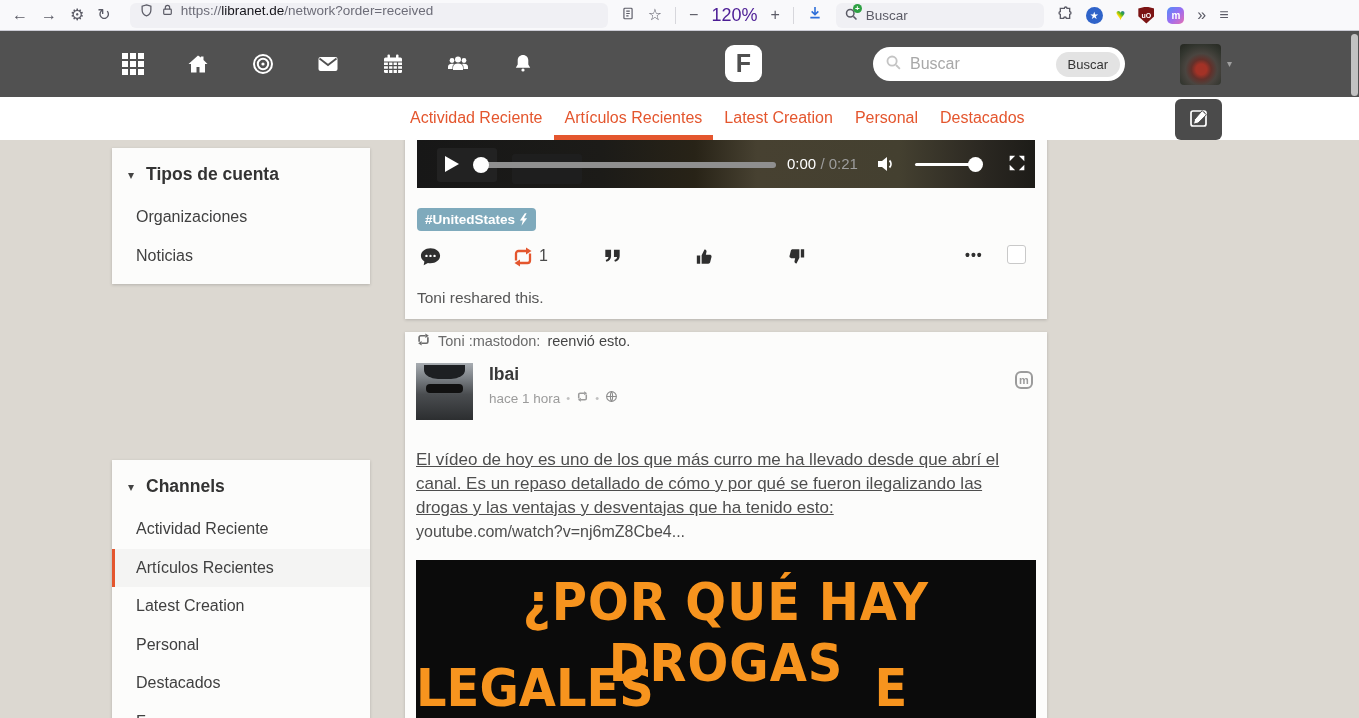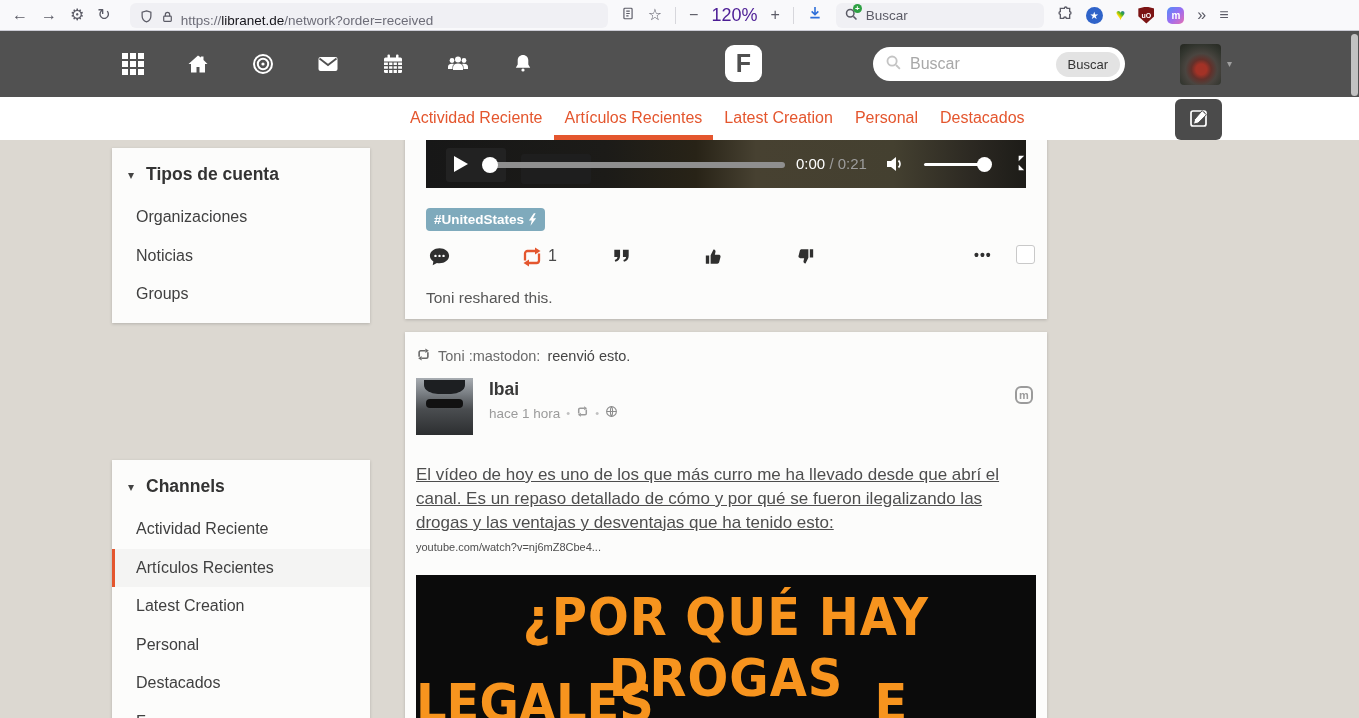--- a/index.html
+++ b/index.html
@@ -6,21 +6,21 @@
   html,body { width:1359px; height:718px; overflow:hidden; }
   body { font-family:"Liberation Sans","DejaVu Sans",sans-serif; background:#dcd8d1; }
   .screen { position:relative; width:1359px; height:718px; overflow:hidden; }
 
   
   .browser-bar { position:absolute; top:0; left:0; right:0; height:31px; background:#f9f9fb;
     border-bottom:1px solid #ccccd5; display:flex; align-items:center; padding:0 12px; gap:13px;
     color:#5b5b66; z-index:20; }
   .tb-ic { font-size:16px; line-height:1; color:#5b5b66; cursor:default; }
   .url-bar { width:478px; height:25px; background:#f0f0f4; border-radius:6px; display:flex;
-    align-items:flex-end; padding:0 9px; gap:7px; margin-left:6px; }
+    align-items:flex-start; padding:0 9px; gap:7px; margin-left:6px; }
   .url-text { font-size:13.5px; color:#6d6d78; white-space:nowrap; overflow:hidden; }
   .url-text .dom { color:#15141a; }
   .tb-divider { width:1px; height:17px; background:#d7d7dc; }
   .zoom-val { font-size:18px; color:#4c1d95; }
   .toolbar-search { width:208px; height:25px; background:#f0f0f4; border-radius:6px; display:flex;
     align-items:center; padding:0 8px; gap:6px; }
   .toolbar-search input { border:0; background:transparent; outline:none; font-size:13.5px;
     color:#15141a; width:140px; font-family:inherit; }
   .toolbar-search input::placeholder { color:#5b5b66; }
   .mag-wrap { position:relative; width:16px; height:16px; }
@@ -78,21 +78,21 @@
   #side2 { top:320px; height:600px; padding-bottom:9px; }
   .side-header { padding:16px 16px 13px; display:flex; align-items:center; gap:12px; cursor:pointer; }
   .side-caret { font-size:12px; color:#444; }
   .side-title { font-size:17.5px; font-weight:bold; color:#333; }
   .side-item { height:38.5px; display:flex; align-items:center; padding-left:21px; font-size:16px;
     color:#404040; border-left:3px solid transparent; cursor:pointer; }
   .side-item.active { background:#f4f4f3; border-left-color:#e4562e; }
 
   .main-card { position:absolute; left:405px; width:642px; background:#fcfcfb;
     box-shadow:0 1px 3px rgba(0,0,0,.18); }
-  #postA { top:-20px; padding:0 21px 12px; }
+  #postA { top:-20px; padding:0 12px 12px; }
   #postB { top:192px; height:480px; padding:0 11px; }
 
   
   .video { height:68px; position:relative; overflow:hidden; background:
     linear-gradient(90deg,#171717 0%,#1c1b18 30%,#282317 45%,#474131 55%,#444030 78%,#2a2721 92%,#1d1c18 100%); }
   .seat { position:absolute; background:#222; border-radius:3px; }
   .controls { position:absolute; left:0; right:0; bottom:7px; height:34px; }
   .ctl-play { position:absolute; left:22px; top:5px; cursor:pointer; }
   .progress { position:absolute; left:62px; top:15px; width:297px; height:6px; background:#8f8f8f;
     border-radius:3px; cursor:pointer; }
@@ -113,39 +113,39 @@
 
   .actions { margin-top:14px; position:relative; height:26px; }
   .act { position:absolute; top:0; cursor:pointer; }
   .act-count { position:absolute; left:122px; top:2px; font-size:16px; color:#4a4a4a; }
   .act-more { position:absolute; left:548px; top:2px; font-size:14px; font-weight:bold; letter-spacing:1px;
     color:#2f2f2f; cursor:pointer; }
   .chk { position:absolute; left:590px; top:0; width:19px; height:19px; border:1px solid #c9c9c9;
     border-radius:3px; background:#fff; cursor:pointer; }
   .reshared-note { margin-top:18px; font-size:15.5px; color:#565656; }
 
-  .reshare-line { padding-top:15px; font-size:14.5px; color:#6a6a6a; display:flex; align-items:center; gap:7px; }
+  .reshare-line { font-size:14.5px; color:#6a6a6a; display:flex; align-items:center; gap:7px; }
   .reshare-action { color:#454545; cursor:pointer; }
   .author-row { margin-top:13px; position:relative; height:58px; }
   .avatar2 { position:absolute; left:0; top:0; width:57px; height:57px; overflow:hidden; cursor:pointer;
     background:linear-gradient(180deg,#a8adb2 0%,#787d82 28%,#4a4d50 55%,#2c2e30 100%); }
   .avatar2::before { content:""; position:absolute; left:10px; top:21px; width:37px; height:9px;
     background:#111; border-radius:4px; }
   .avatar2::after { content:""; position:absolute; left:8px; top:2px; width:41px; height:14px;
     background:#1d1f22; border-radius:0 0 14px 14px / 0 0 9px 9px; }
   .author-name { position:absolute; left:73px; top:1px; font-size:17.5px; font-weight:bold; color:#393939; cursor:pointer; }
   .author-meta { position:absolute; left:73px; top:27px; font-size:13.5px; color:#9b9b9b; display:flex;
     align-items:center; gap:6px; }
   .meta-dot { color:#c0c0c0; font-size:11px; }
   .mastodon-badge { position:absolute; right:3px; top:8px; width:18px; height:18px; border:2px solid #9b9b9b;
     border-radius:6px; color:#9b9b9b; font-size:11px; font-weight:bold; display:flex; align-items:center;
     justify-content:center; cursor:pointer; }
 
   .post-body { margin-top:27px; font-size:17px; line-height:24px; color:#4e4e4e;text-decoration:underline; }
-  .post-link { font-size:11px; line-height:24px; color:#4e4e4e; cursor:pointer; }
+  .post-link { font-size:16px; line-height:24px; color:#4e4e4e; cursor:pointer; }
   .drug-image { margin-top:16px; height:230px; background:#0b0b0b; position:relative; overflow:hidden; cursor:pointer; }
   .di-line { position:absolute; left:0; right:0; text-align:center; font-family:"DejaVu Sans",sans-serif;
     font-weight:bold; color:#f7941e; transform:scaleY(1.08); }
   .di-line1 { top:16px; font-size:48px; letter-spacing:1px; }
   .di-line2 { top:102px; font-size:48px; display:flex; justify-content:center; gap:92px; }
 </style>
 </head>
 <body>
 
 <div class="screen">
@@ -297,23 +297,20 @@
     <div class="side-card" id="side1">
       <div class="side-header">
         <span class="side-caret">▾</span>
         <span class="side-title">Tipos de cuenta</span>
       </div>
       <div class="side-item">
           <span>Organizaciones</span>
         </div>
       <div class="side-item">
           <span>Noticias</span>
-        </div>
-      <div class="side-item">
-          <span>Groups</span>
         </div>
     </div>
 
     <div class="side-card" id="side2">
       <div class="side-header">
         <span class="side-caret">▾</span>
         <span class="side-title">Channels</span>
       </div>
       <div class="side-item">
           <span>Actividad Reciente</span>

